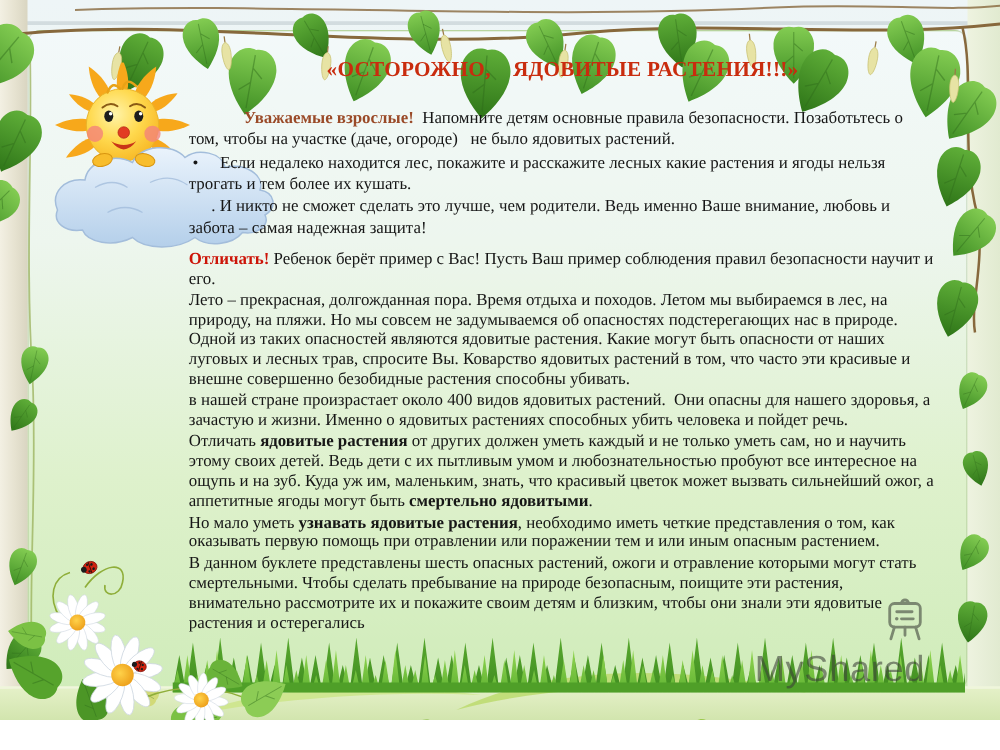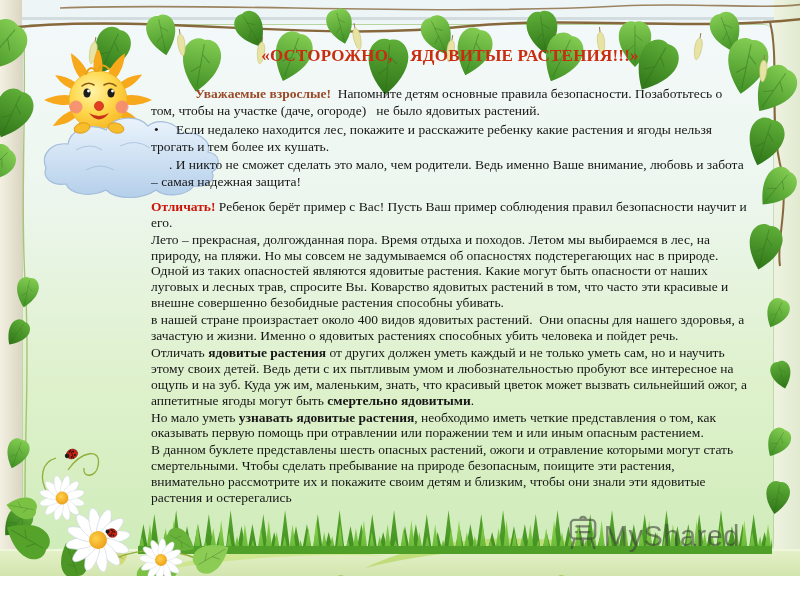--- a/index.html
+++ b/index.html
@@ -25,21 +25,21 @@
          font-size:17px;font-weight:bold;letter-spacing:.2px;white-space:pre;z-index:4;}
   .textblock{position:absolute;left:150px;top:84px;width:598px;color:#161616;z-index:4;}
   .para{margin:1px;font-size:13.5px;text-align:left;}
   .lh-a .para{line-height:17.3px;}
   .lh-b .para{line-height:15.9px;}
   .ind-lg{text-indent:44px;}
   .ind-sm{text-indent:18px;}
   .gap{margin-top:8px;}
   .bullet{display:inline-block;width:22px;padding-left:3px;}
   .watermark{position:absolute;right:60px;bottom:24px;display:flex;align-items:flex-end;gap:5px;
-             opacity:.58;z-index:5;}
+             opacity:.58;z-index:5;flex-direction:column;}
   .wm-text{font-family:"Liberation Sans",sans-serif;font-size:29px;line-height:32px;
            color:#3c4038;letter-spacing:.5px;}
 </style>
 </head>
 <body>
 
 <div class="slide">
 
   <div class="panel"></div>
   <div class="topline"></div>
@@ -256,22 +256,22 @@
     <use href="#daisy" transform="translate(155,122) rotate(5) scale(0.8)"></use>
     <use href="#bug" transform="translate(66,16) rotate(-20) scale(0.95)"></use>
     <use href="#bug" transform="translate(106,95) rotate(18) scale(0.85)"></use>
   </svg>
 
   <h1 class="title" style="color: rgb(201, 44, 14);">«ОСТОРОЖНО,    ЯДОВИТЫЕ РАСТЕНИЯ!!!»</h1>
 
   <div class="textblock">
     <div class="lh-a">
         <p class="para ind-lg"><span style="font-weight: bold; color: rgb(154, 74, 40);">Уважаемые взрослые!</span><span>&nbsp; Напомните детям основные правила безопасности. Позаботьтесь о том, чтобы на участке (даче, огороде)&nbsp;&nbsp; не было ядовитых растений.</span></p>
-        <p class="para"><span class="bullet">•</span><span>Если недалеко находится лес, покажите и расскажите ребенку какие растения и ягоды нельзя трогать и тем более их кушать.</span></p>
-        <p class="para ind-sm"><span>. И никто не сможет сделать это мало, чем родители. Ведь именно Ваше внимание, любовь и забота – самая надежная защита!</span></p>
+        <p class="para"><span class="bullet">•</span><span>Если недалеко находится лес, покажите и расскажите лесных какие растения и ягоды нельзя трогать и тем более их кушать.</span></p>
+        <p class="para ind-sm"><span>. И никто не сможет сделать это лучше, чем родители. Ведь именно Ваше внимание, любовь и забота – самая надежная защита!</span></p>
       </div>
     <div class="lh-b">
         <p class="para gap"><span style="font-weight: bold; color: rgb(204, 20, 8);">Отличать!</span><span> Ребенок берёт пример с Вас! Пусть Ваш пример соблюдения правил безопасности научит и его.</span></p>
         <p class="para"><span>Лето – прекрасная, долгожданная пора. Время отдыха и походов. Летом мы выбираемся в лес, на природу, на пляжи. Но мы совсем не задумываемся об опасностях подстерегающих нас в природе. Одной из таких опасностей являются ядовитые растения. Какие могут быть опасности от наших луговых и лесных трав, спросите Вы. Коварство ядовитых растений в том, что часто эти красивые и внешне совершенно безобидные растения способны убивать.</span></p>
         <p class="para"><span>в нашей стране произрастает около 400 видов ядовитых растений.&nbsp; Они опасны для нашего здоровья, а зачастую и жизни. Именно о ядовитых растениях способных убить человека и пойдет речь.</span></p>
         <p class="para"><span>Отличать </span><span style="font-weight: bold;">ядовитые растения</span><span> от других должен уметь каждый и не только уметь сам, но и научить этому своих детей. Ведь дети с их пытливым умом и любознательностью пробуют все интересное на ощупь и на зуб. Куда уж им, маленьким, знать, что красивый цветок может вызвать сильнейший ожог, а аппетитные ягоды могут быть </span><span style="font-weight: bold;">смертельно ядовитыми</span><span>.</span></p>
         <p class="para"><span>Но мало уметь </span><span style="font-weight: bold;">узнавать ядовитые растения</span><span>, необходимо иметь четкие представления о том, как оказывать первую помощь при отравлении или поражении тем и или иным опасным растением.</span></p>
         <p class="para"><span>В данном буклете представлены шесть опасных растений, ожоги и отравление которыми могут стать смертельными. Чтобы сделать пребывание на природе безопасным, поищите эти растения, внимательно рассмотрите их и покажите своим детям и близким, чтобы они знали эти ядовитые растения и остерегались</span></p>
       </div>
   </div>

